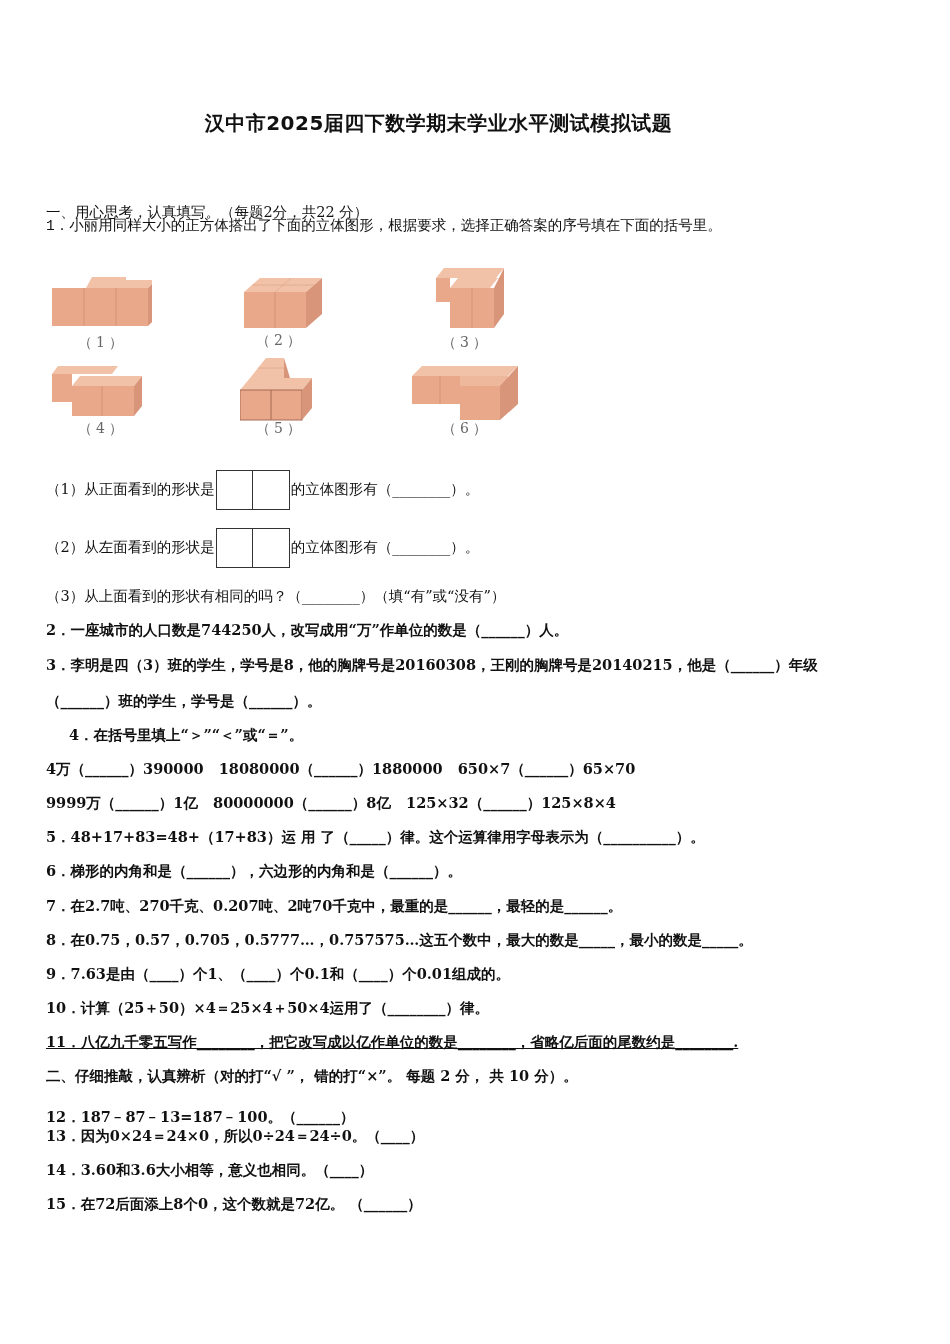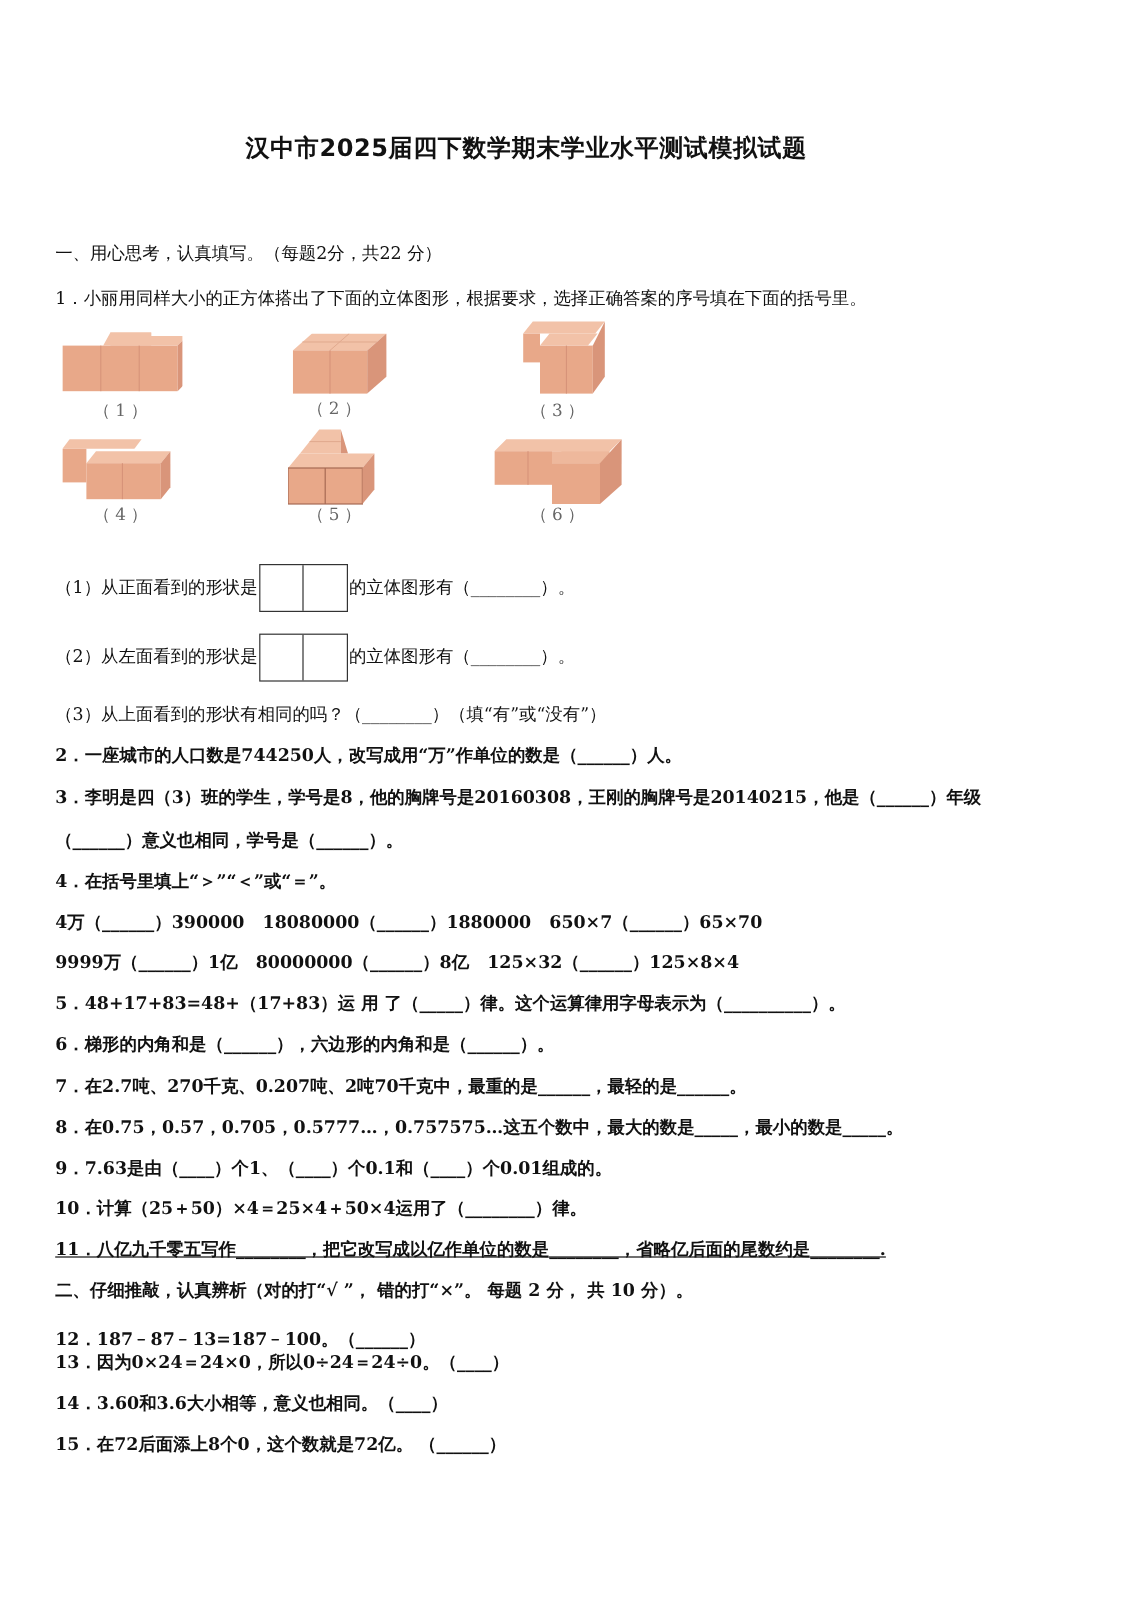--- a/index.html
+++ b/index.html
@@ -31,21 +31,21 @@
   .twobox::after {
     content: ""; position: absolute; left: 35px; top: 0; width: 1.5px; height: 100%; background: #333;
   }
 </style>
 </head>
 <body>
 
 <div class="title">汉中市2025届四下数学期末学业水平测试模拟试题</div>
 
 <div class="line" style="top:202px;text-align:right;">一、用心思考，认真填写。（每题2分，共22 分）</div>
-<div class="line" style="top:239px;">1．小丽用同样大小的正方体搭出了下面的立体图形，根据要求，选择正确答案的序号填在下面的括号里。</div>
+<div class="line" style="top:216px;font-family:Liberation Mono, monospace;">1．小丽用同样大小的正方体搭出了下面的立体图形，根据要求，选择正确答案的序号填在下面的括号里。</div>
 
 <div class="figs">
 
   <svg class="fig" style="left:6px;top:14px;" width="100" height="56" viewBox="0 0 100 56">
     <polygon points="40,3 74,3 74,14 40,14" fill="#f2c2a8"></polygon>
     <polygon points="8,14 96,14 104,6 74,6 74,3 40,3 34,14" fill="#f2c2a8"></polygon>
     <rect x="0" y="14" width="96" height="38" fill="#e8a889"></rect>
     <polygon points="96,14 104,6 104,44 96,52" fill="#d9957a"></polygon>
     <line x1="32" y1="14" x2="32" y2="52" stroke="#d49077" stroke-width="0.8"></line>
     <line x1="64" y1="14" x2="64" y2="52" stroke="#d49077" stroke-width="0.8"></line>
@@ -108,23 +108,23 @@
 <div class="line" style="top:470px; line-height:38px;">
   <span>（1）从正面看到的形状是</span><span class="twobox"></span><span>的立体图形有（________）。</span>
 </div>
 <div class="line" style="top:528px; line-height:38px;">
   <span>（2）从左面看到的形状是</span><span class="twobox"></span><span>的立体图形有（________）。</span>
 </div>
 <div class="line" style="top:586px;">（3）从上面看到的形状有相同的吗？（________）（填“有”或“没有”）</div>
 
 <div class="line bold" style="top:620px;">2．一座城市的人口数是744250人，改写成用“万”作单位的数是（______）人。</div>
 <div class="line bold" style="top:655px;">3．李明是四（3）班的学生，学号是8，他的胸牌号是20160308，王刚的胸牌号是20140215，他是（______）年级</div>
-<div class="line bold" style="top:691px;">（______）意义也相同，学号是（______）。</div>
+<div class="line bold" style="top:691px;">（______）班的学生，学号是（______）。</div>
 
-<div class="line bold" style="top:725px;">4．在括号里填上“＞”“＜”或“＝”。</div>
+<div class="line bold" style="top:725px;margin-left:23px;">4．在括号里填上“＞”“＜”或“＝”。</div>
 <div class="line bold" style="top:759px; white-space:pre;">4万（______）390000   18080000（______）1880000   650×7（______）65×70</div>
 <div class="line bold" style="top:793px; white-space:pre;">9999万（______）1亿   80000000（______）8亿   125×32（______）125×8×4</div>
 
 <div class="line bold" style="top:827px;">5．48+17+83=48+（17+83）运 用 了（_____）律。这个运算律用字母表示为（__________）。</div>
 <div class="line bold" style="top:861px;">6．梯形的内角和是（______），六边形的内角和是（______）。</div>
 <div class="line bold" style="top:896px;">7．在2.7吨、270千克、0.207吨、2吨70千克中，最重的是______，最轻的是______。</div>
 <div class="line bold" style="top:930px;">8．在0.75，0.57，0.705，0.5777…，0.757575…这五个数中，最大的数是_____，最小的数是_____。</div>
 <div class="line bold" style="top:964px;">9．7.63是由（____）个1、（____）个0.1和（____）个0.01组成的。</div>
 <div class="line bold" style="top:998px;">10．计算（25＋50）×4＝25×4＋50×4运用了（________）律。</div>
 <div class="line bold" style="top:1032px;text-decoration:underline;">11．八亿九千零五写作________，把它改写成以亿作单位的数是________，省略亿后面的尾数约是________.</div>

